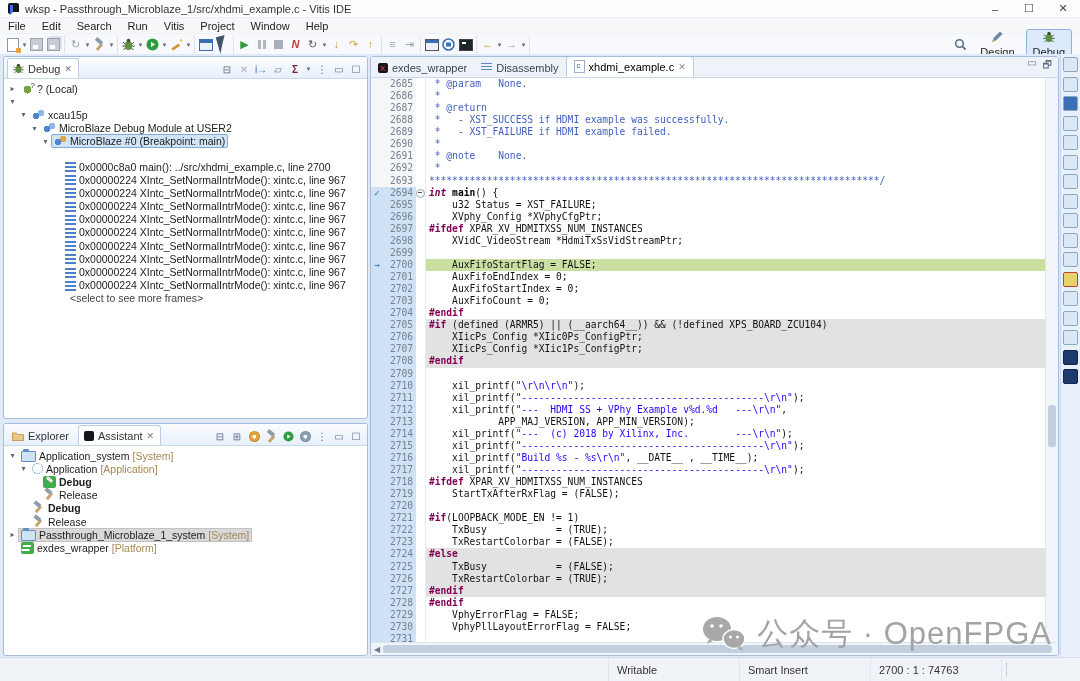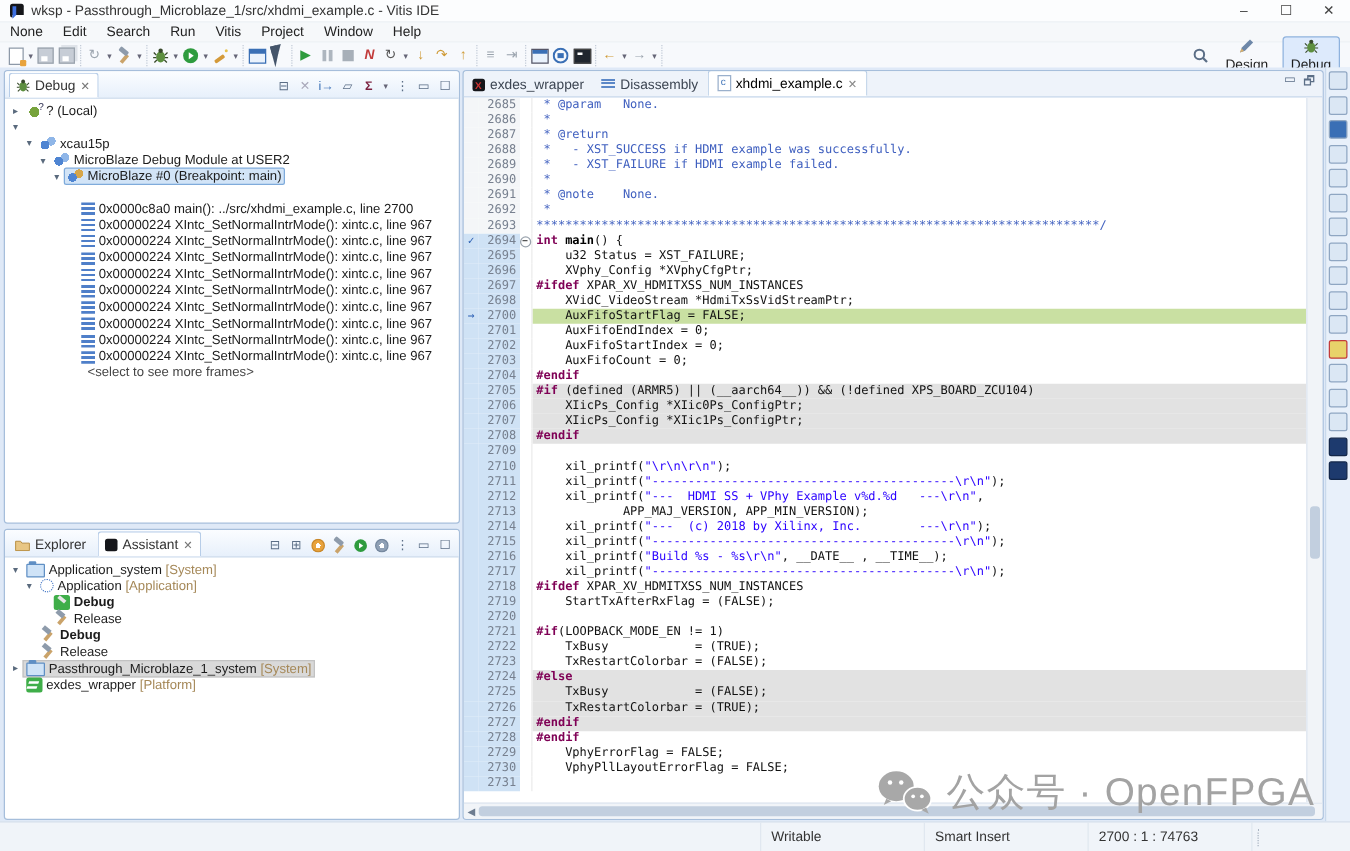--- a/index.html
+++ b/index.html
@@ -89,21 +89,21 @@
   .code-line{display:flex;height:12.07px;line-height:12.1px;font-family:"DejaVu Sans Mono",monospace;font-size:9.6px;white-space:pre;}
   .lmark{width:12px;flex:none;text-align:center;color:#2f62b5;font-size:9px;background:#f4f6f8;}
   .lnum{width:30px;flex:none;text-align:right;color:#77808f;padding-right:3px;background:#f4f6f8;}
   .lmark.rb,.lnum.rb{background:#cfe2f5;}
   .lfold{width:9px;flex:none;border-right:1px solid #ececec;position:relative;}
   .foldc{position:absolute;left:0px;top:2px;width:7px;height:7px;border:1px solid #9aa3ad;border-radius:50%;background:#fff;}
   .foldc::after{content:"";position:absolute;left:1px;top:2.5px;width:4px;height:1px;background:#555;}
   .ltext{flex:1;padding-left:3px;}
   .ltext.hlg{background:#c9e0a2;}
   .ltext.hle{background:#e2e2e2;}
-  .cm{color:#3f5fbf;} .kw{color:#7f0055;font-weight:bold;} .pp{color:#7f0055;font-weight:bold;}
+  .cm{color:#3f5fbf;} .kw{color:#7f0055;font-weight:bold;font-style:italic;} .pp{color:#7f0055;font-weight:bold;}
   .str{color:#2a00ff;} .pl{color:#111;} .b{font-weight:bold;color:#000;}
   .vscroll{width:12px;flex:none;background:#f1f4f8;border-left:1px solid #dde5ef;position:relative;}
   .vthumb{position:absolute;left:2px;right:2px;top:58%;height:42px;background:#c2cfdf;border-radius:3px;}
   .hscroll{height:12px;flex:none;background:#f1f4f8;border-top:1px solid #dde5ef;display:flex;align-items:center;}
   .harrow{width:12px;color:#6d7c90;font-size:8px;text-align:center;}
   .hthumb{height:8px;background:#c2cfdf;border-radius:3px;flex:1;margin:0 6px 0 0;}
   
   .rightstrip{width:19px;flex:none;background:#e8f0fa;border-left:1px solid #c9d9ec;display:flex;flex-direction:column;align-items:center;padding-top:3px;gap:4.5px;}
   .sicon{width:13px;height:13px;background:#dbe7f4;border:1px solid #8fa6c2;border-radius:2px;}
   .sicon:nth-child(3){background:#3a6fb5;} .sicon:nth-child(12){background:#e8d26a;border-color:#c23b3b;}
@@ -128,21 +128,21 @@
   <span class="app-icon"></span>
   <span class="wtitle">wksp - Passthrough_Microblaze_1/src/xhdmi_example.c - Vitis IDE</span>
   <span class="wcontrols wcontrols wcontrols" style="margin-left:auto;display:flex;height:100%;">
     <span class="wbtn">–</span>
     <span class="wbtn">☐</span>
     <span class="wbtn">✕</span>
   </span>
 </div>
 
 <div class="menubar">
-  <span class="menu-item">None</span>
+  <span class="menu-item">File</span>
   <span class="menu-item">Edit</span>
   <span class="menu-item" style="margin-left:0;">Search</span>
   <span class="menu-item">Run</span>
   <span class="menu-item">Vitis</span>
   <span class="menu-item">Project</span>
   <span class="menu-item">Window</span>
   <span class="menu-item">Help</span>
 </div>
 
 <div class="toolbar">
@@ -561,20 +561,21 @@
             <div class="code-line"><span class="lmark"></span><span class="lnum">2689</span><span class="lfold"></span><span class="ltext"><span class="cm"> *   - XST_FAILURE if HDMI example failed.</span></span></div>
             <div class="code-line"><span class="lmark"></span><span class="lnum">2690</span><span class="lfold"></span><span class="ltext"><span class="cm"> *</span></span></div>
             <div class="code-line"><span class="lmark"></span><span class="lnum">2691</span><span class="lfold"></span><span class="ltext"><span class="cm"> * @note    None.</span></span></div>
             <div class="code-line"><span class="lmark"></span><span class="lnum">2692</span><span class="lfold"></span><span class="ltext"><span class="cm"> *</span></span></div>
             <div class="code-line"><span class="lmark"></span><span class="lnum">2693</span><span class="lfold"></span><span class="ltext"><span class="cm">******************************************************************************/</span></span></div>
             <div class="code-line"><span class="lmark rb">✓</span><span class="lnum rb">2694</span><span class="lfold"><span class="foldc"></span></span><span class="ltext"><span class="kw">int</span><span class="pl"> </span><span class="b">main</span><span class="pl">() {</span></span></div>
             <div class="code-line"><span class="lmark rb"></span><span class="lnum rb">2695</span><span class="lfold"></span><span class="ltext"><span class="pl">    u32 Status = XST_FAILURE;</span></span></div>
             <div class="code-line"><span class="lmark rb"></span><span class="lnum rb">2696</span><span class="lfold"></span><span class="ltext"><span class="pl">    XVphy_Config *XVphyCfgPtr;</span></span></div>
             <div class="code-line"><span class="lmark rb"></span><span class="lnum rb">2697</span><span class="lfold"></span><span class="ltext"><span class="pp">#ifdef</span><span class="pl"> XPAR_XV_HDMITXSS_NUM_INSTANCES</span></span></div>
             <div class="code-line"><span class="lmark rb"></span><span class="lnum rb">2698</span><span class="lfold"></span><span class="ltext"><span class="pl">    XVidC_VideoStream *HdmiTxSsVidStreamPtr;</span></span></div>
+            <div class="code-line"><span class="lmark rb"></span><span class="lnum rb">2699</span><span class="lfold"></span><span class="ltext"></span></div>
             <div class="code-line"><span class="lmark rb">→</span><span class="lnum rb">2700</span><span class="lfold"></span><span class="ltext hlg"><span class="pl">    AuxFifoStartFlag = FALSE;</span></span></div>
             <div class="code-line"><span class="lmark rb"></span><span class="lnum rb">2701</span><span class="lfold"></span><span class="ltext"><span class="pl">    AuxFifoEndIndex = 0;</span></span></div>
             <div class="code-line"><span class="lmark rb"></span><span class="lnum rb">2702</span><span class="lfold"></span><span class="ltext"><span class="pl">    AuxFifoStartIndex = 0;</span></span></div>
             <div class="code-line"><span class="lmark rb"></span><span class="lnum rb">2703</span><span class="lfold"></span><span class="ltext"><span class="pl">    AuxFifoCount = 0;</span></span></div>
             <div class="code-line"><span class="lmark rb"></span><span class="lnum rb">2704</span><span class="lfold"></span><span class="ltext"><span class="pp">#endif</span></span></div>
             <div class="code-line"><span class="lmark rb"></span><span class="lnum rb">2705</span><span class="lfold"></span><span class="ltext hle"><span class="pp">#if</span><span class="pl"> (defined (ARMR5) || (__aarch64__)) &amp;&amp; (!defined XPS_BOARD_ZCU104)</span></span></div>
             <div class="code-line"><span class="lmark rb"></span><span class="lnum rb">2706</span><span class="lfold"></span><span class="ltext hle"><span class="pl">    XIicPs_Config *XIic0Ps_ConfigPtr;</span></span></div>
             <div class="code-line"><span class="lmark rb"></span><span class="lnum rb">2707</span><span class="lfold"></span><span class="ltext hle"><span class="pl">    XIicPs_Config *XIic1Ps_ConfigPtr;</span></span></div>
             <div class="code-line"><span class="lmark rb"></span><span class="lnum rb">2708</span><span class="lfold"></span><span class="ltext hle"><span class="pp">#endif</span></span></div>
             <div class="code-line"><span class="lmark rb"></span><span class="lnum rb">2709</span><span class="lfold"></span><span class="ltext"></span></div>

